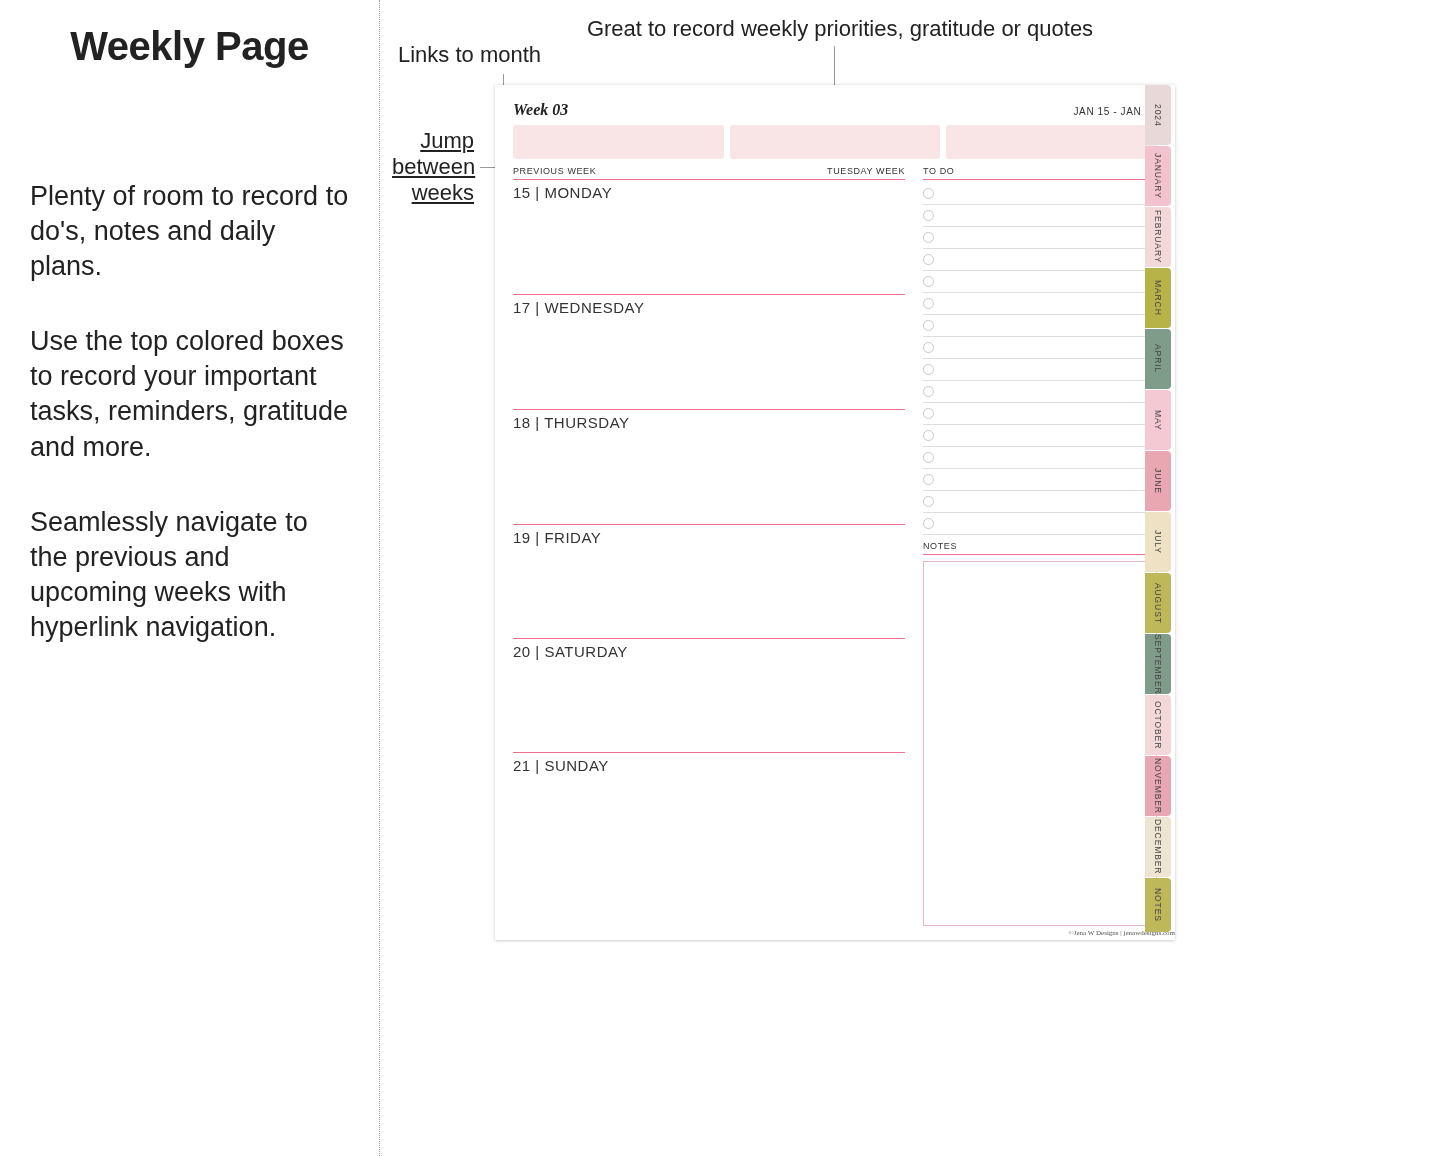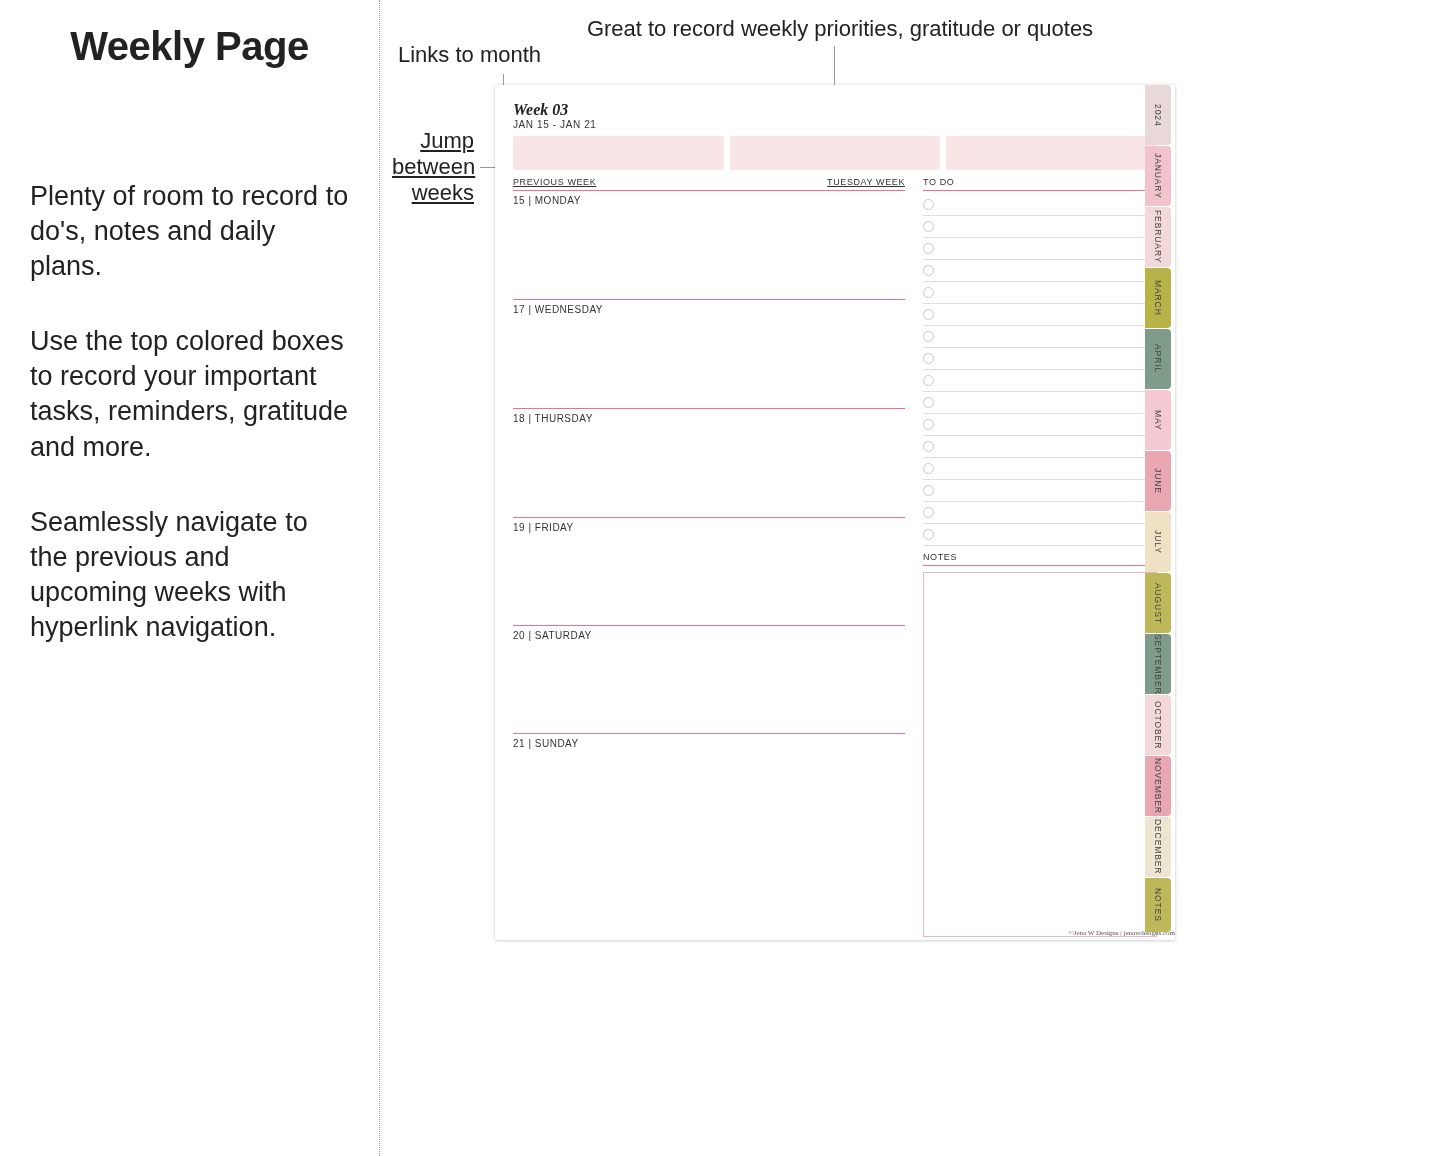--- a/index.html
+++ b/index.html
@@ -60,21 +60,20 @@
     height: 855px;
     background: #fff;
     box-shadow: 0 0 4px rgba(0,0,0,0.15), 0 1px 2px rgba(0,0,0,0.1);
     padding: 16px 18px 6px 18px;
   }
   .planner-header {
     display: flex;
     justify-content: space-between;
     align-items: baseline;
     margin-bottom: 6px;
-    flex-direction: column;
   }
   .week-label {
     font-family: Georgia, "Times New Roman", serif;
     font-style: italic;
     font-weight: 700;
     font-size: 16px;
   }
   .date-range {
     font-size: 10px;
     letter-spacing: 0.6px;
@@ -99,29 +98,29 @@
   .days-col { width: 392px; }
   .side-col { width: 234px; }
 
   .nav-row, .todo-head, .notes-head {
     font-size: 9px;
     letter-spacing: 0.6px;
     color: #333;
     border-bottom: 1.5px solid #ED718A;
     padding-bottom: 3px;
   }
-  .nav-row { display: flex; justify-content: space-between; text-decoration: underline; }
+  .nav-row { display: flex; justify-content: space-between; }
 
   .day-block {
     border-bottom: 1.5px solid #ED718A;
     padding: 4px 0 0 0;
   }
   .day-block:last-child { border-bottom: none; }
   .day-label {
-    font-size: 10px;
+    font-size: 15px;
     letter-spacing: 0.5px;
     color: #333;
   }
   .day-block .spacer { height: 93px; }
   .day-block.short .spacer { height: 92px; }
 
   .todo-list { margin-top: 3px; }
   .todo-item {
     display: flex;
     align-items: center;

